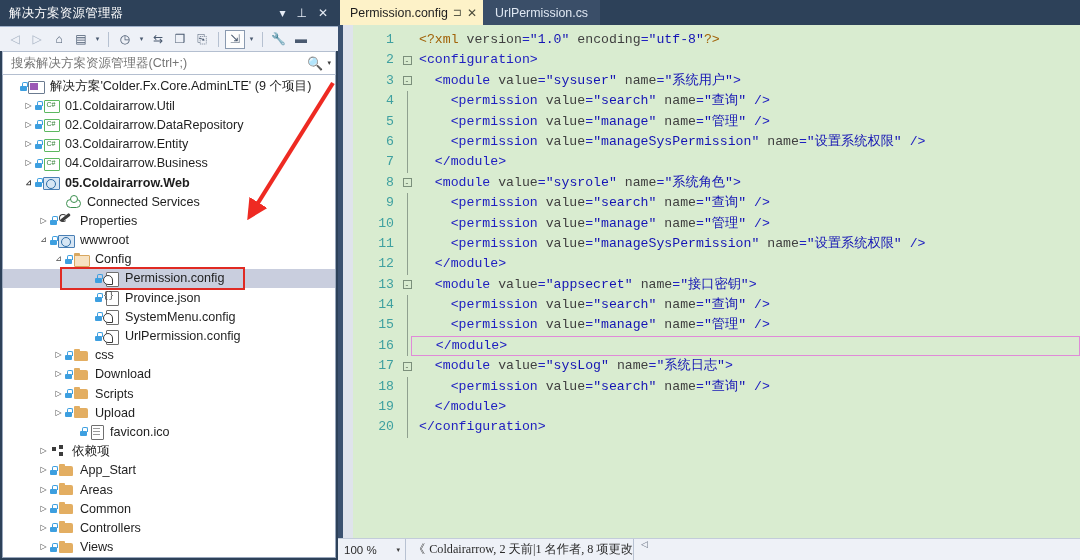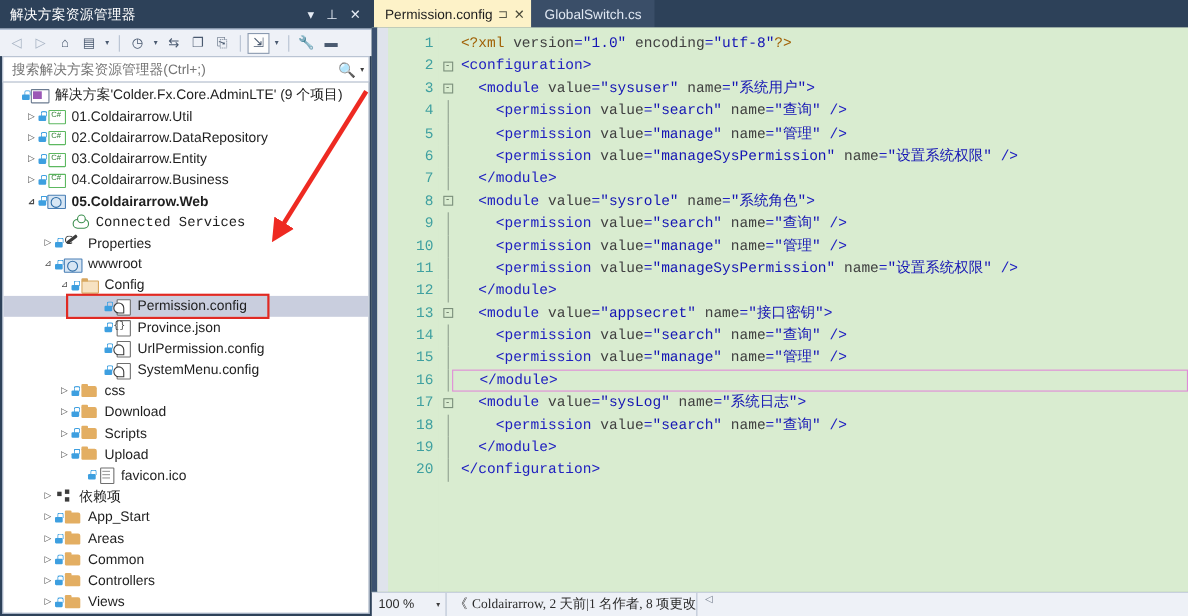--- a/index.html
+++ b/index.html
@@ -337,21 +337,21 @@
             <span class="lock"></span>
             <span class="ico csproj"></span>
             <span class="lbl">04.Coldairarrow.Business</span>
           </div>
           <div class="trow bold" style="padding-left: 19px;">
             <span class="expander">⊿</span>
             <span class="lock"></span>
             <span class="ico webproj"></span>
             <span class="lbl">05.Coldairarrow.Web</span>
           </div>
-          <div class="trow" style="padding-left: 49px; font-family: Liberation Mono, monospace;">
+          <div class="trow" style="padding-left: 49px;">
             <span class="expander"></span>
             <span class="ico cloud"></span>
             <span class="lbl">Connected Services</span>
           </div>
           <div class="trow" style="padding-left: 34px;">
             <span class="expander">▷</span>
             <span class="lock"></span>
             <span class="ico wrench"></span>
             <span class="lbl">Properties</span>
           </div>
@@ -376,27 +376,27 @@
           <div class="trow" style="padding-left: 79px;">
             <span class="expander"></span>
             <span class="lock"></span>
             <span class="ico json"></span>
             <span class="lbl">Province.json</span>
           </div>
           <div class="trow" style="padding-left: 79px;">
             <span class="expander"></span>
             <span class="lock"></span>
             <span class="ico config"></span>
-            <span class="lbl">UrlPermission.config</span>
+            <span class="lbl">SystemMenu.config</span>
           </div>
           <div class="trow" style="padding-left: 79px;">
             <span class="expander"></span>
             <span class="lock"></span>
             <span class="ico config"></span>
-            <span class="lbl">SystemMenu.config</span>
+            <span class="lbl">UrlPermission.config</span>
           </div>
           <div class="trow" style="padding-left: 49px;">
             <span class="expander">▷</span>
             <span class="lock"></span>
             <span class="ico folder"></span>
             <span class="lbl">css</span>
           </div>
           <div class="trow" style="padding-left: 49px;">
             <span class="expander">▷</span>
             <span class="lock"></span>
@@ -472,21 +472,21 @@
 
   <div id="editor-pane">
 
     <div class="tabstrip" id="tabstrip">
         <div class="tab active">
           <span>Permission.config</span>
           <span class="tab-pin">⊐</span>
           <span class="tab-close">✕</span>
         </div>
         <div class="tab inactive">
-          <span>GlobalSwitch.cs</span>
+          <span>UrlPermission.cs</span>
         </div>
       </div>
 
     <div class="editor-body">
       <div class="ind-margin"></div>
       <div class="gutter" id="gutter">
           <div class="ln">1</div>
           <div class="ln">2</div>
           <div class="ln">3</div>
           <div class="ln">4</div>

